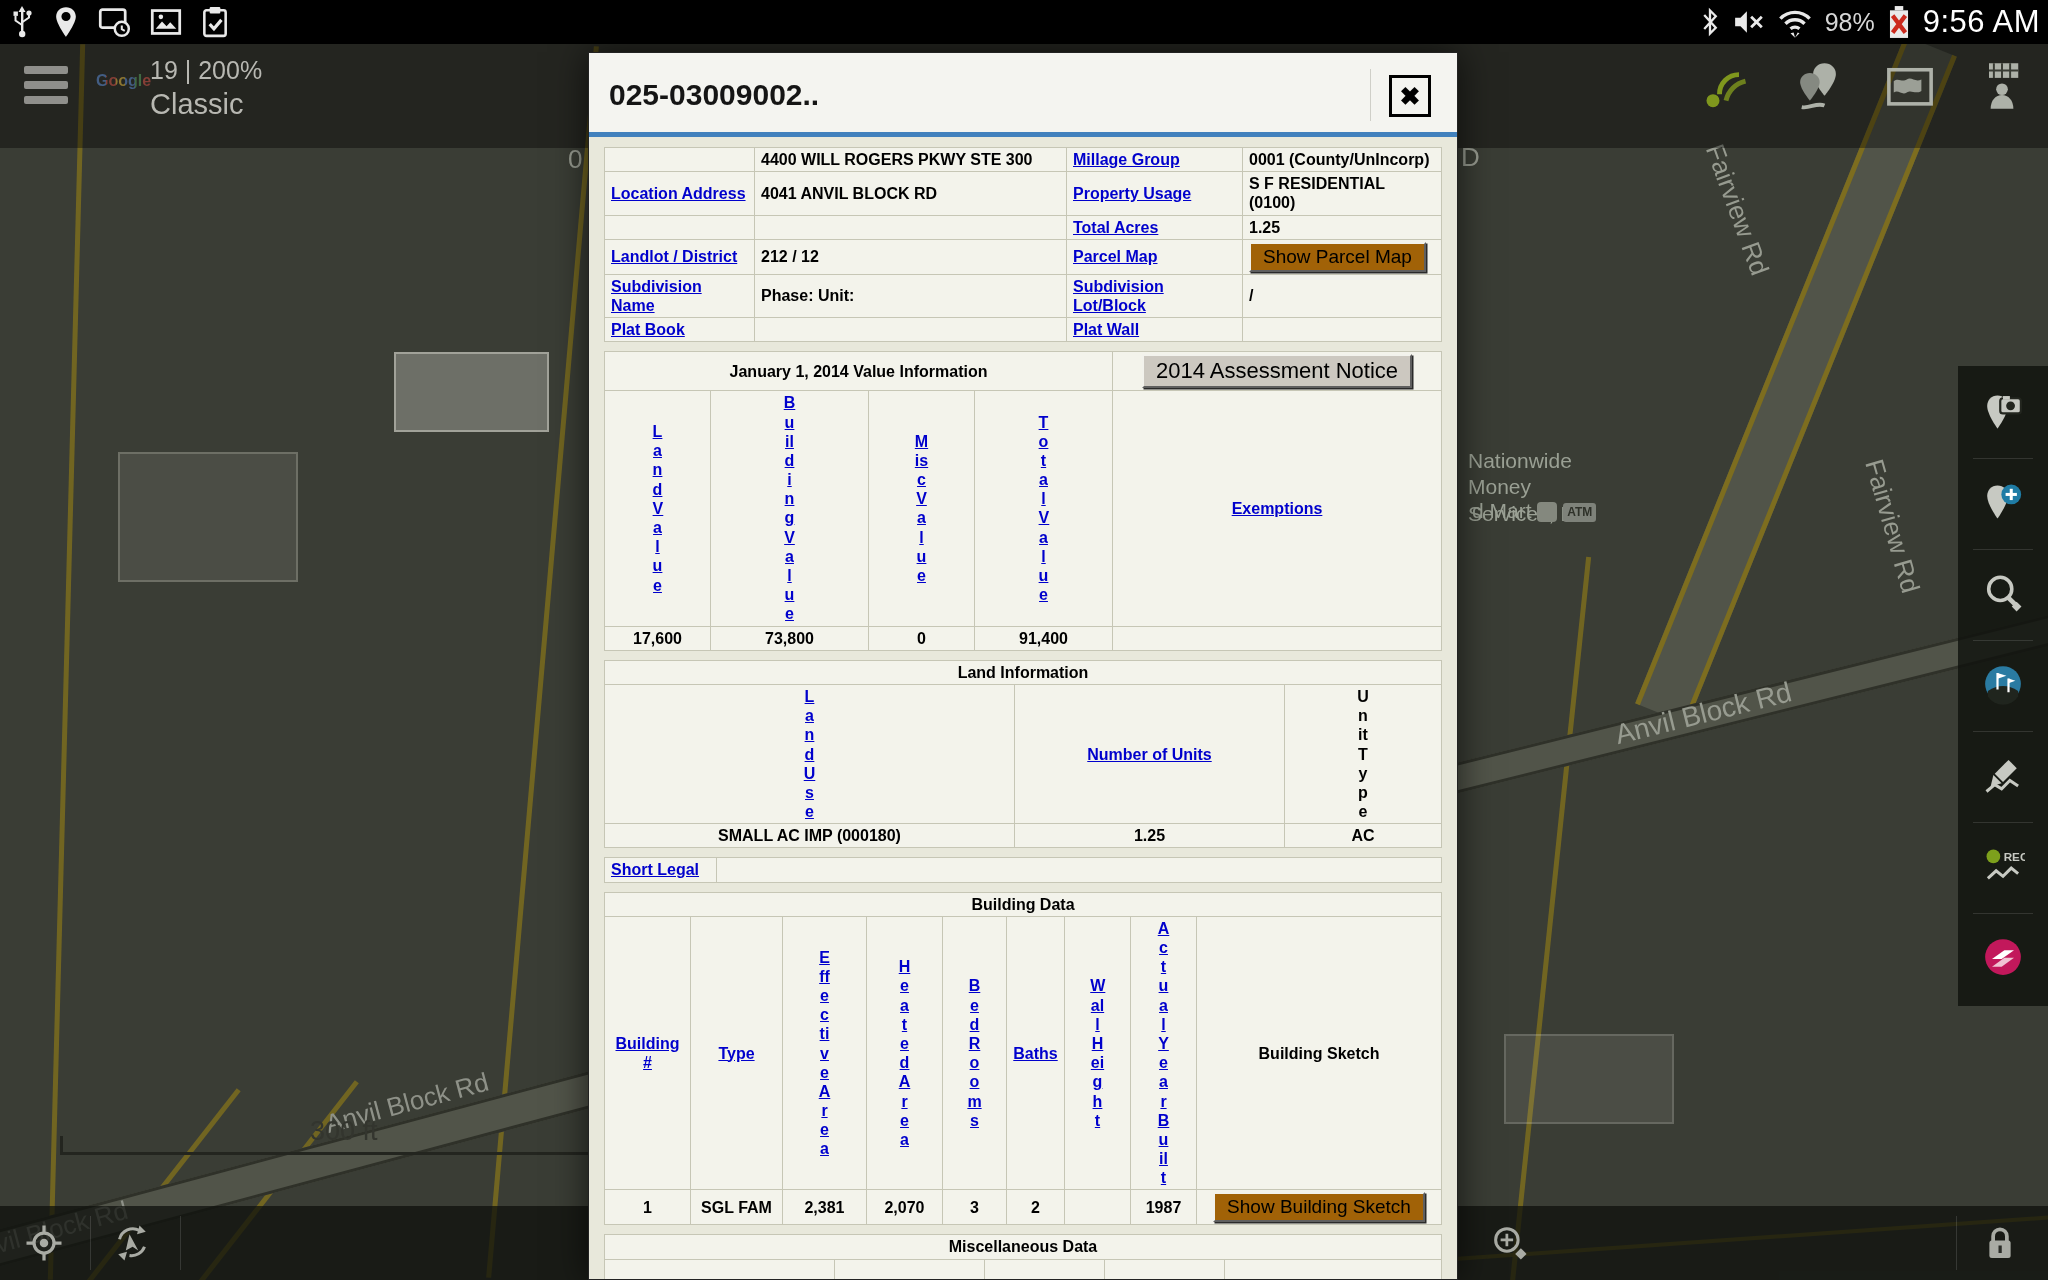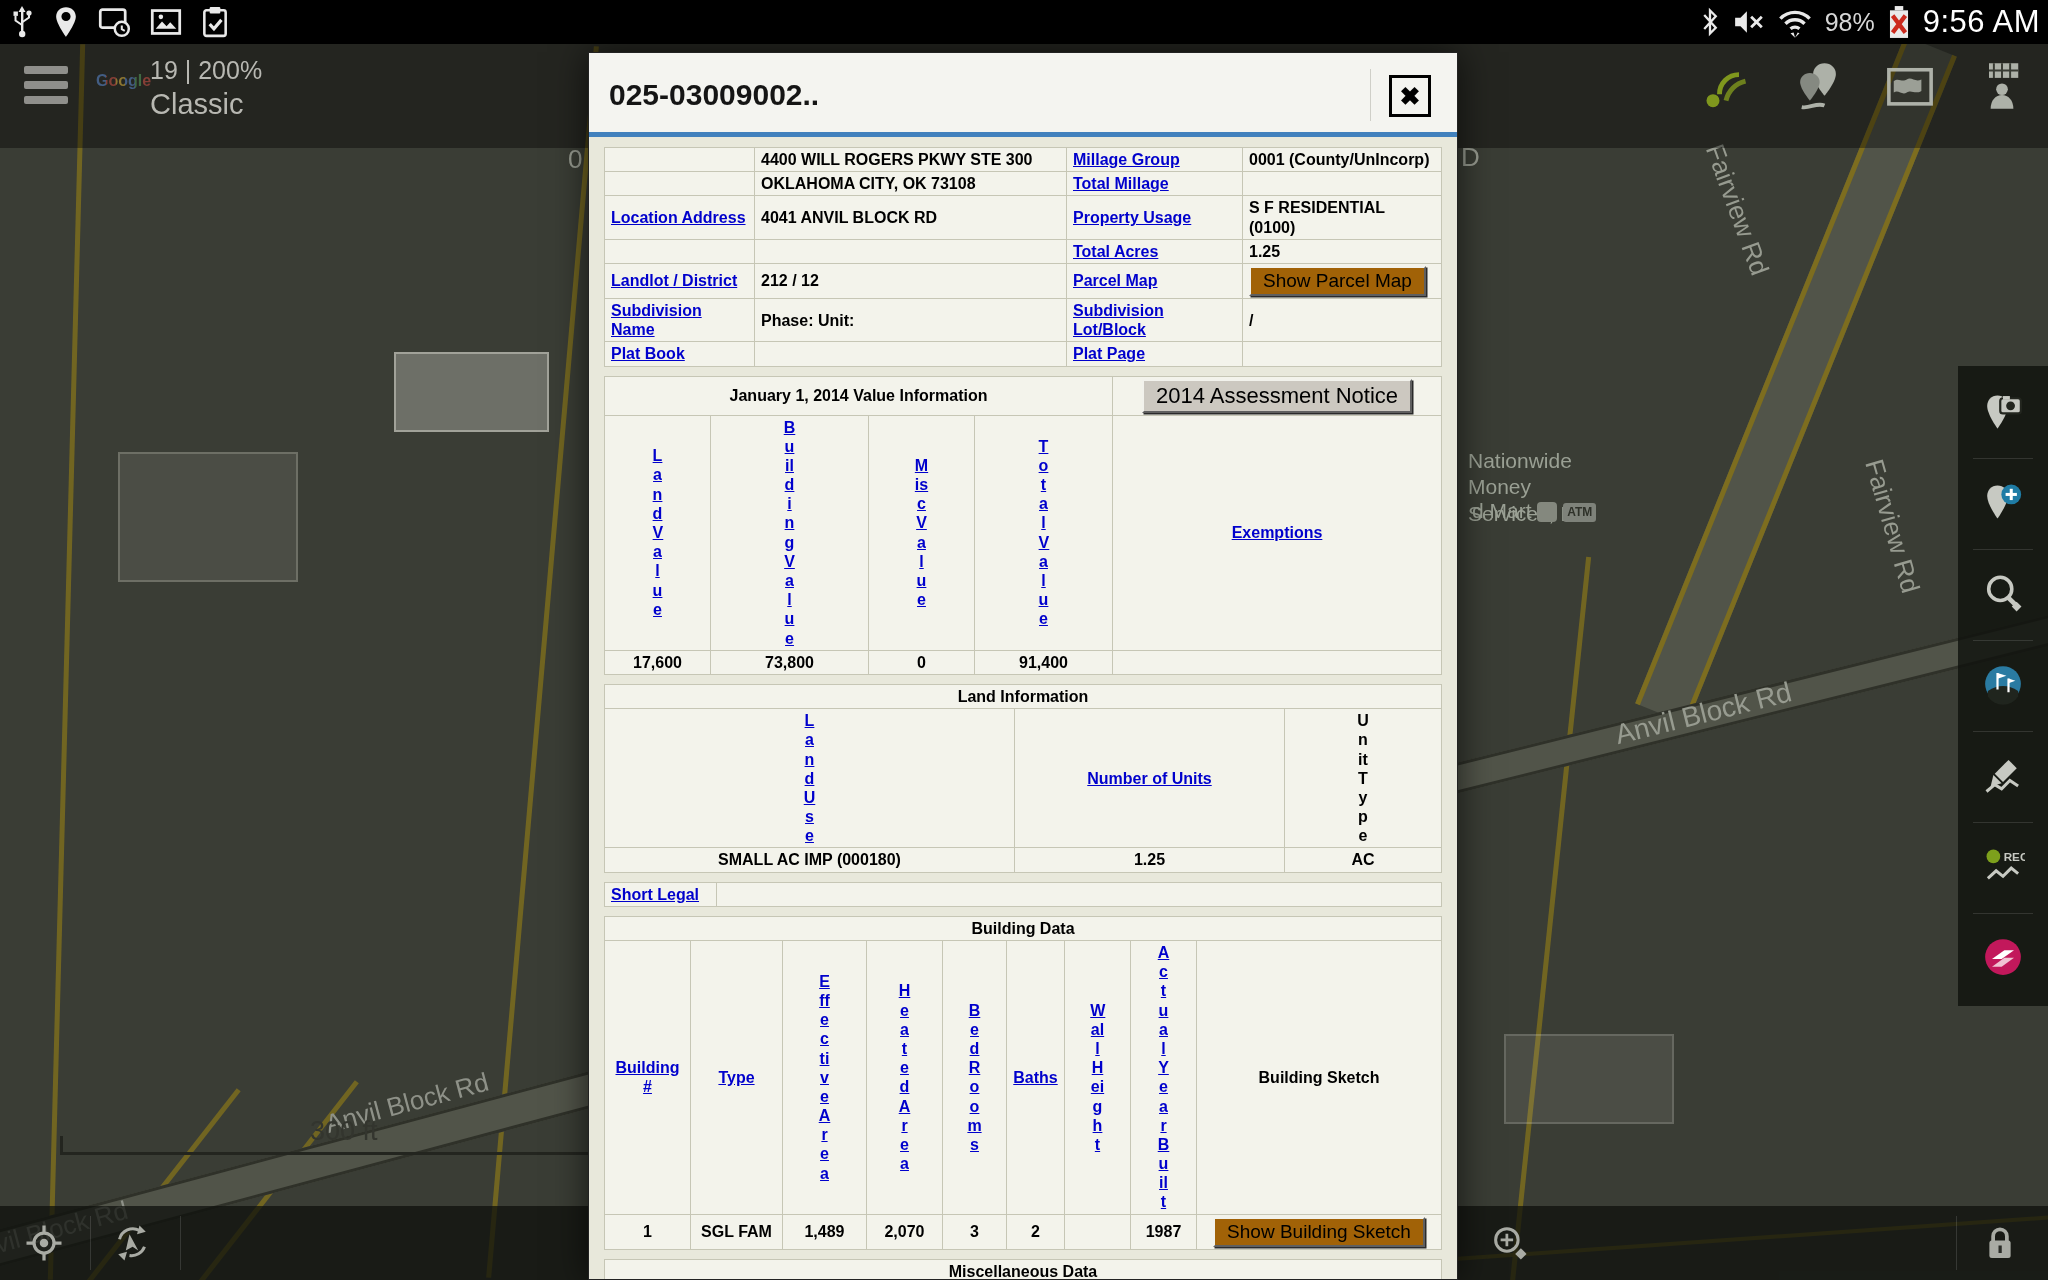--- a/index.html
+++ b/index.html
@@ -344,26 +344,20 @@
           <col>
         </colgroup>
       <tbody>
           <tr>
         <td class="left"><a class="lnk"></a></td>
         <td class="left">4400 WILL ROGERS PKWY STE 300</td>
         <td class="left"><a class="lnk">Millage Group</a></td>
         <td class="left">0001 (County/UnIncorp)</td>
       </tr>
       <tr>
-        <td class="left"><a class="lnk"></a></td>
-        <td class="left">OKLAHOMA CITY, OK 73108</td>
-        <td class="left"><a class="lnk">Total Millage</a></td>
-        <td class="left"></td>
-      </tr>
-      <tr>
         <td class="left"><a class="lnk">Location Address</a></td>
         <td class="left">4041 ANVIL BLOCK RD</td>
         <td class="left"><a class="lnk">Property Usage</a></td>
         <td class="left">S F RESIDENTIAL (0100)</td>
       </tr>
       <tr>
         <td class="left"><a class="lnk"></a></td>
         <td class="left"></td>
         <td class="left"><a class="lnk">Total Acres</a></td>
         <td class="left">1.25</td>
@@ -376,21 +370,21 @@
       </tr>
       <tr>
         <td class="left"><a class="lnk">Subdivision Name</a></td>
         <td class="left">Phase: Unit:</td>
         <td class="left"><a class="lnk">Subdivision Lot/Block</a></td>
         <td class="left">/</td>
       </tr>
       <tr>
         <td class="left"><a class="lnk">Plat Book</a></td>
         <td class="left"></td>
-        <td class="left"><a class="lnk">Plat Page</a></td>
+        <td class="left"><a class="lnk">Plat Wall</a></td>
         <td class="left"></td>
       </tr>
     </tbody>
       </table>
 
     <table class="t">
       <colgroup>
           <col style="width:106px">
           <col style="width:158px">
           <col style="width:106px">
@@ -478,21 +472,21 @@
         <td><a class="lnk mc">Heated Area</a></td>
         <td><a class="lnk mc">Bed Rooms</a></td>
         <td><a class="lnk">Baths</a></td>
         <td><a class="lnk mc">Wall Height</a></td>
         <td><a class="lnk mc">Actual Year Built</a></td>
         <td><span>Building Sketch</span></td>
       </tr>
       <tr>
         <td>1</td>
         <td>SGL FAM</td>
-        <td>1,489</td>
+        <td>2,381</td>
         <td>2,070</td>
         <td>3</td>
         <td>2</td>
         <td></td>
         <td>1987</td>
         <td><button class="btn">Show Building Sketch</button></td>
       </tr>
     </tbody>
       </table>
 

